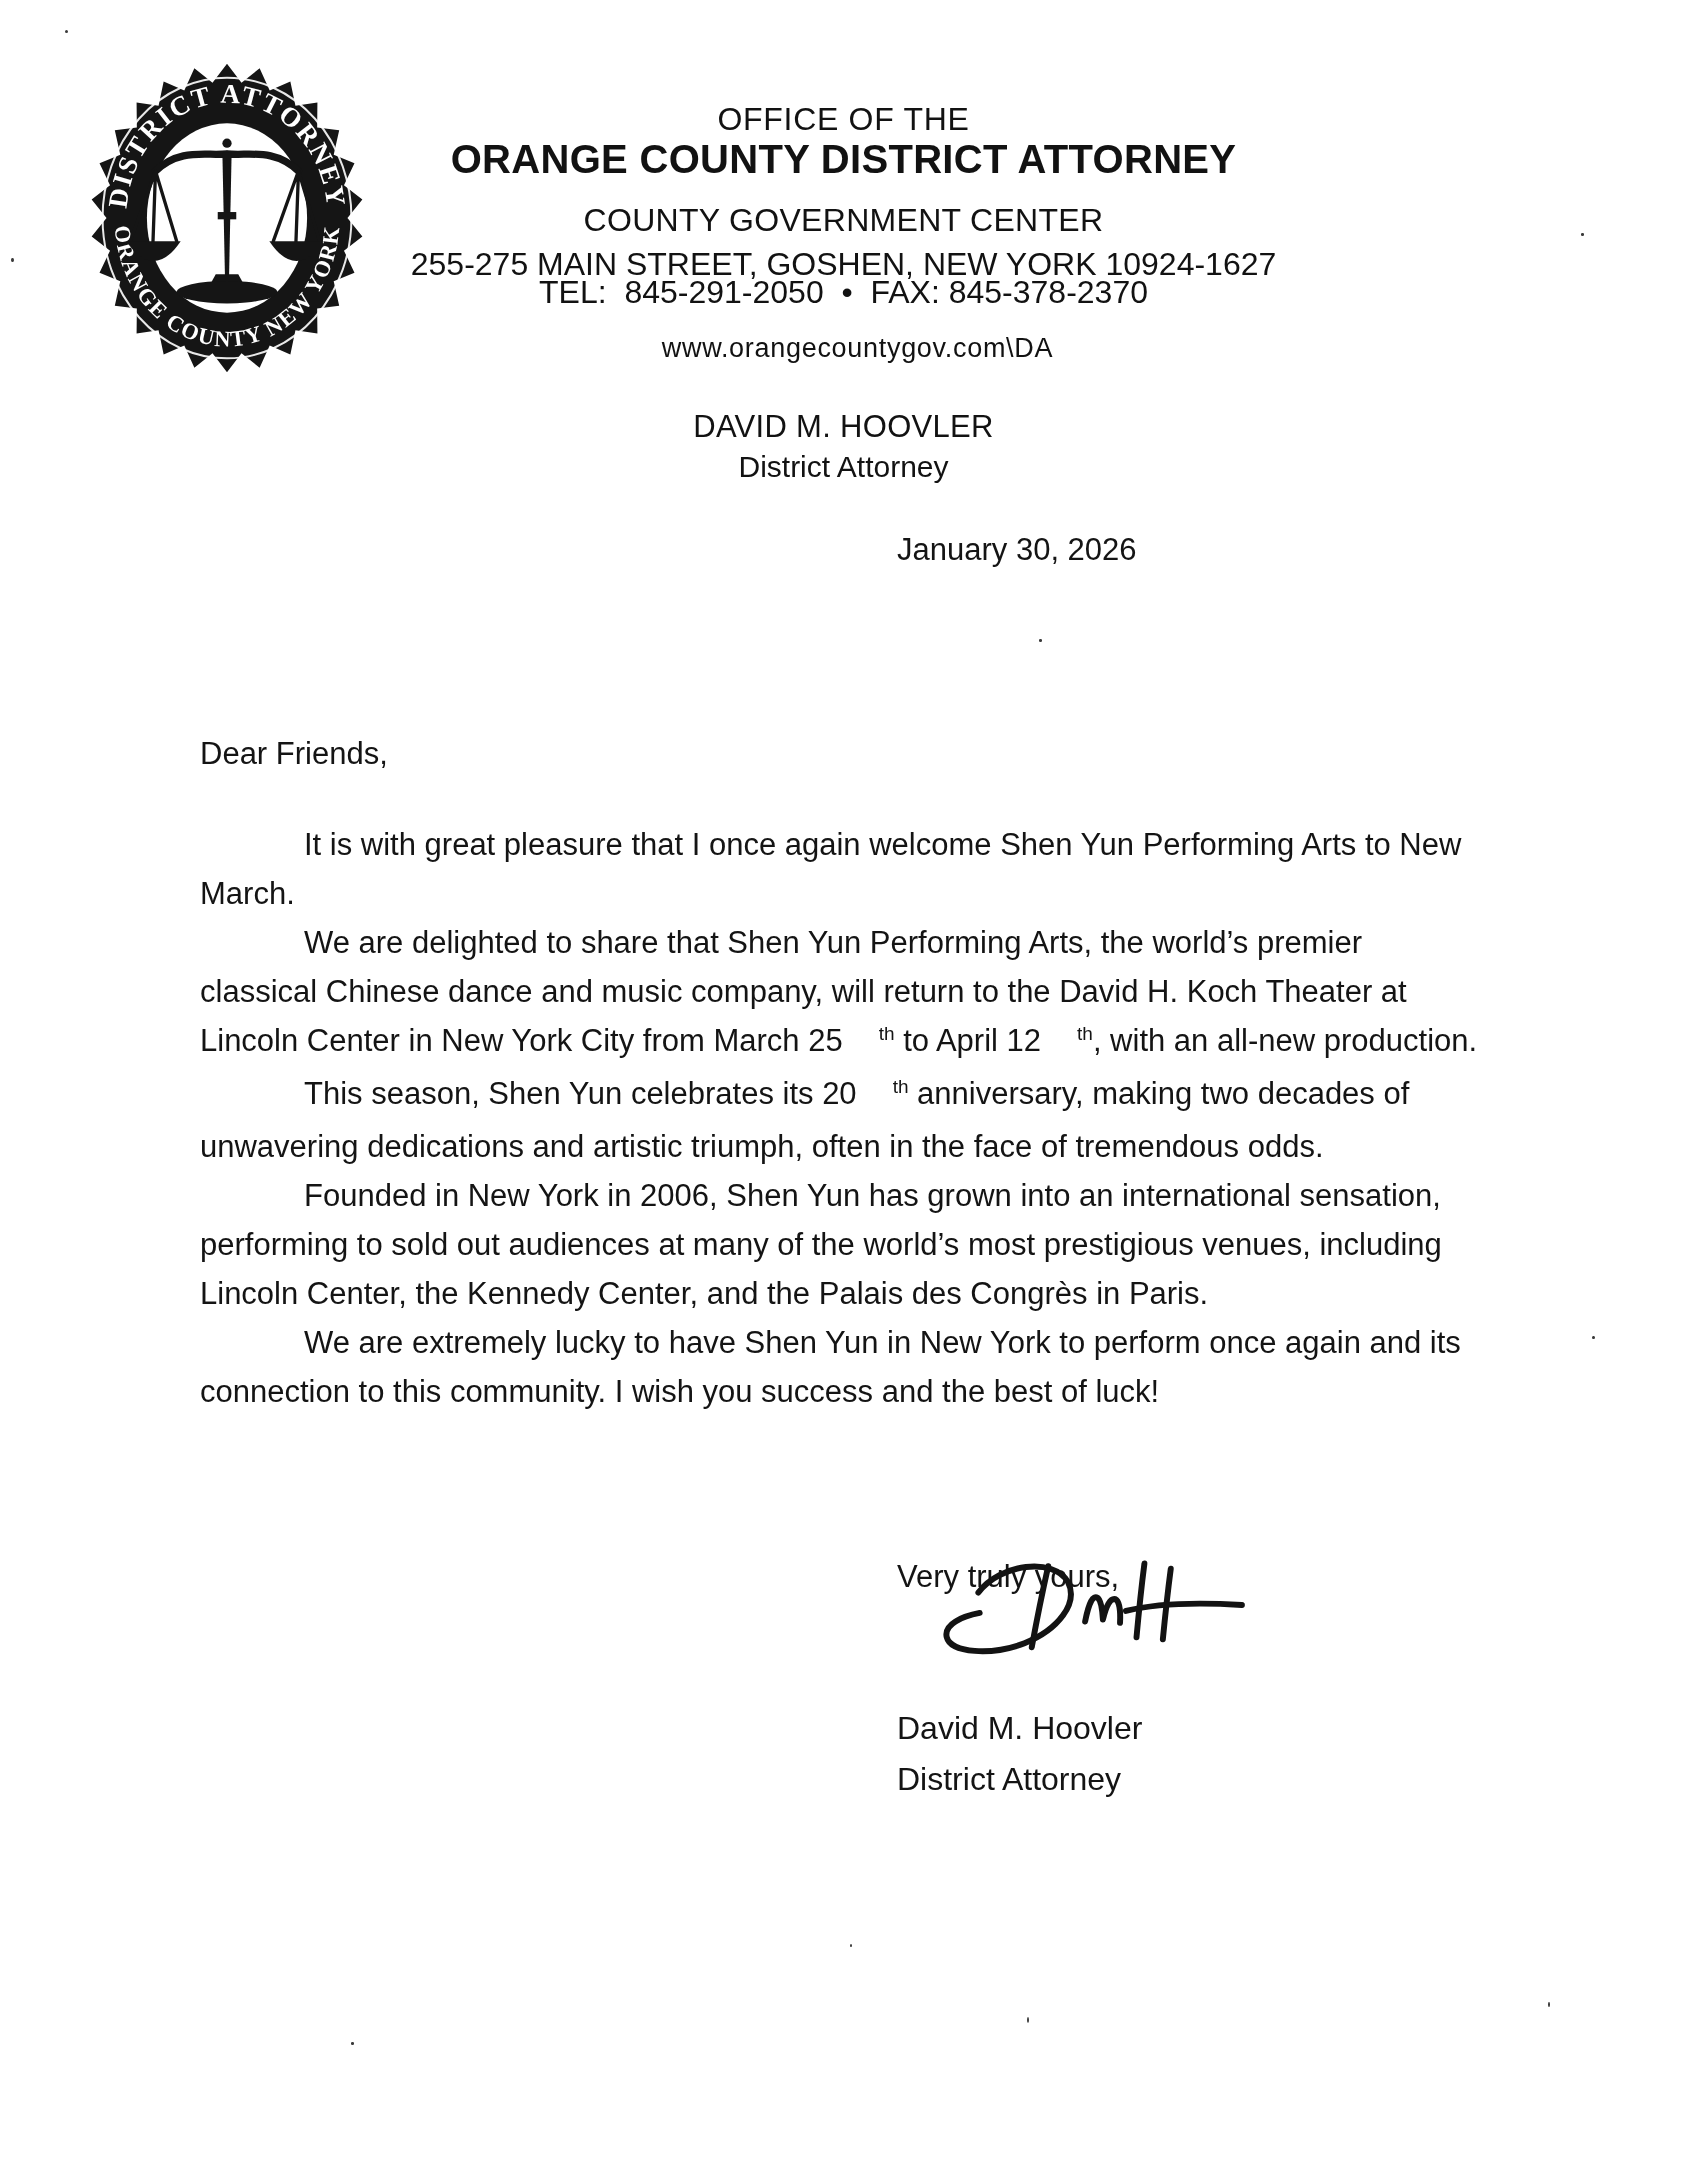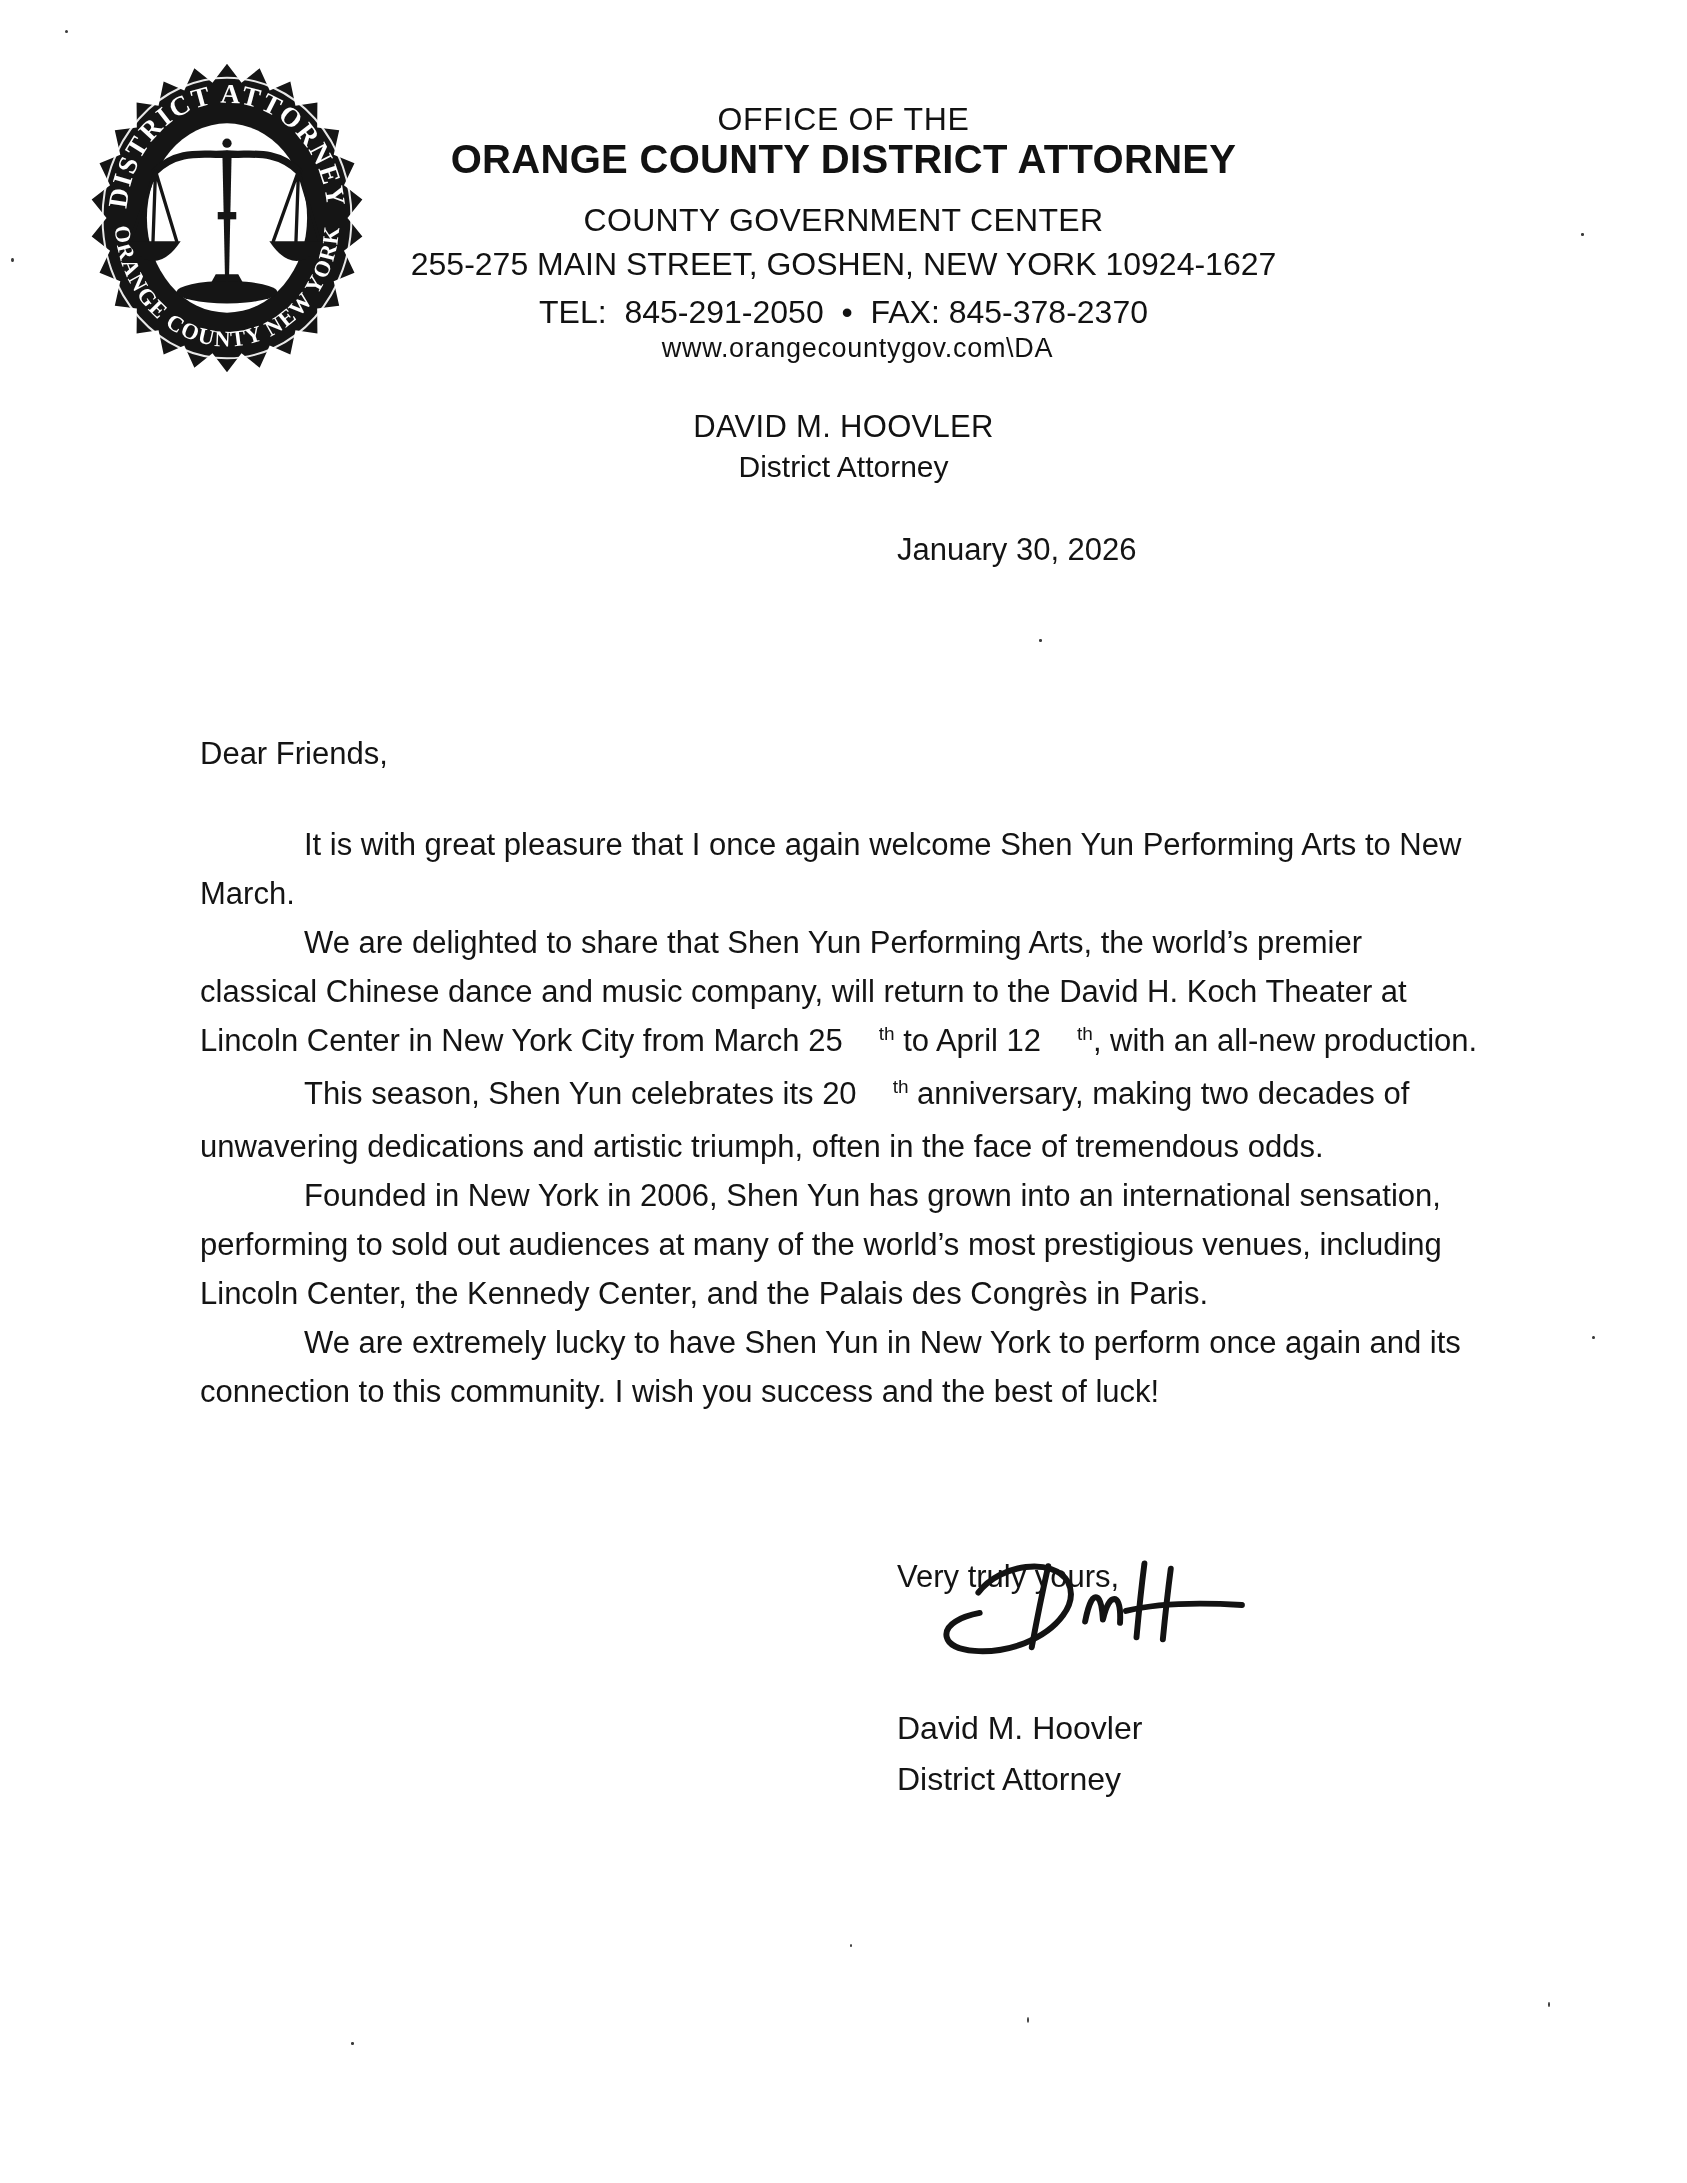--- a/index.html
+++ b/index.html
@@ -7,21 +7,21 @@
     position:relative; width:1687px; height:2183px; background:#ffffff;
     font-family:"Liberation Sans", sans-serif; color:#141414; overflow:hidden;
   }
   .abs{position:absolute;}
   
   .hdr-line{left:0; right:0; text-align:center; white-space:pre; color:#121212;}
   .hdr-office     {top:85px;  font-size:32px; letter-spacing:0.7px;margin-top:16px;}
   .hdr-org        {top:137px;  font-size:40px; font-weight:bold; letter-spacing:0.3px;}
   .hdr-building   {top:202px;  font-size:32px; letter-spacing:0.3px;}
   .hdr-address    {top:246px;  font-size:32px;}
-  .hdr-phone      {top:294px;  font-size:32px;}
+  .hdr-phone      {top:274px;  font-size:32px;}
   .hdr-web        {top:333px;  font-size:27px; letter-spacing:0.7px;margin-left:28px;}
   .hdr-name       {top:409px;  font-size:31px; letter-spacing:0.3px;}
   .hdr-title      {top:450px;  font-size:30px;}
   
   .date-line{left:897px; top:532px; font-size:31px;}
   
   .salutation{left:200px; top:736px; font-size:31px;}
   #letter-body{left:200px; top:803px; width:1310px; font-size:31px; line-height:49px;}
   #letter-body .line{white-space:pre;}
   #letter-body .line.indent{padding-left:104px;}

